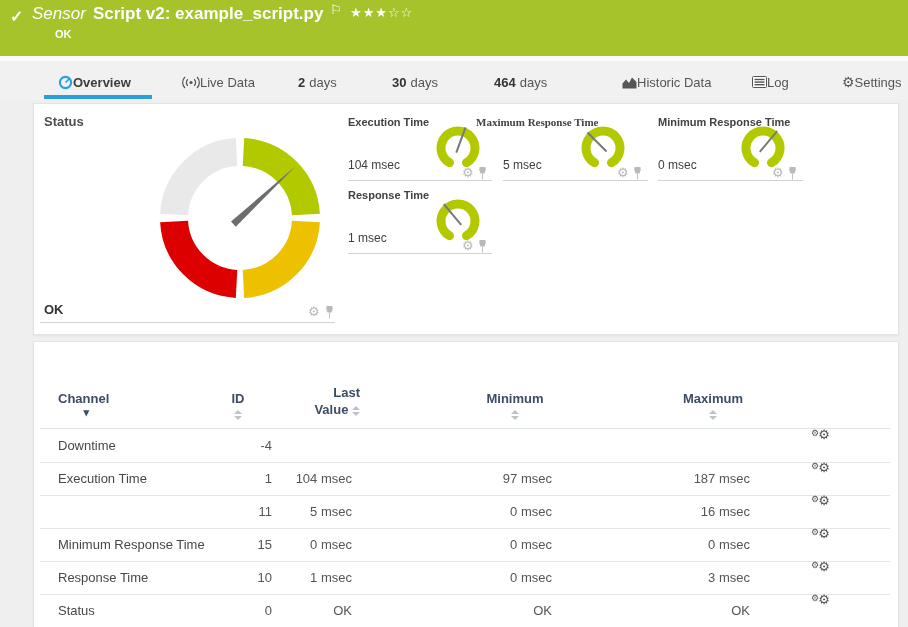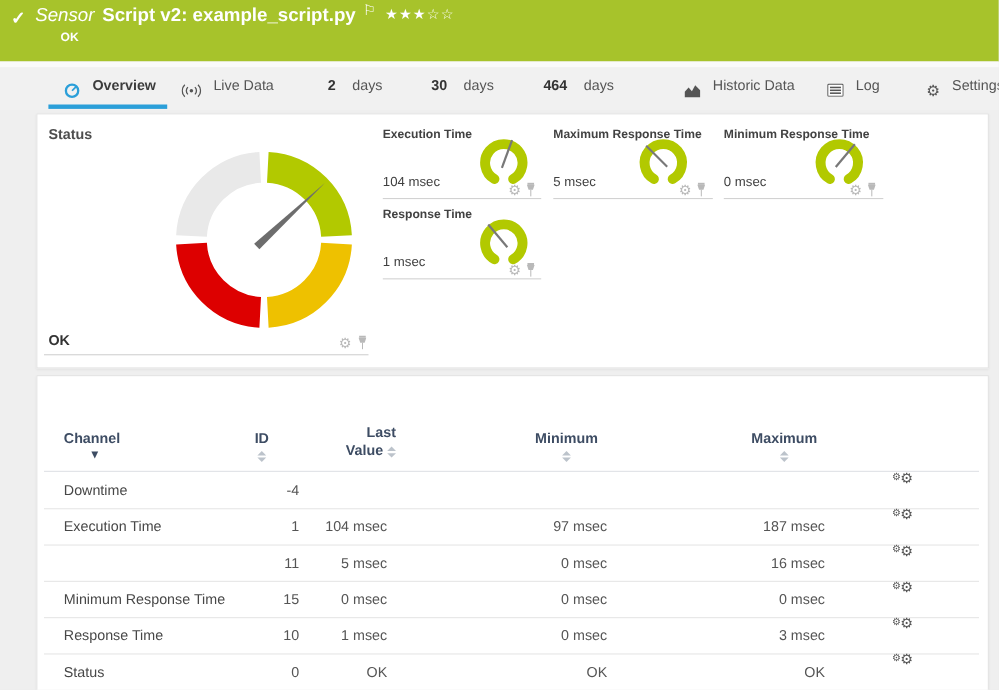--- a/index.html
+++ b/index.html
@@ -12,21 +12,21 @@
   .hdr-line1{position:absolute;left:32px;top:4px;font-size:17px;white-space:nowrap;}
   .hdr-type{font-style:italic;font-weight:400;margin-right:7px;}
   .hdr-title{font-weight:bold;}
   .hdr-flag{position:absolute;left:330px;top:2px;font-size:13px;}
   .hdr-stars{position:absolute;left:350px;top:5px;font-size:13px;letter-spacing:1px;white-space:nowrap;}
   .hdr-ok{position:absolute;left:55px;top:28px;font-size:11px;font-weight:bold;}
 
   
   .tabstrip{position:absolute;left:0;top:56px;width:908px;height:44px;background:#f1f1f1;}
   .tabstrip .topband{position:absolute;left:0;top:0;width:100%;height:5px;background:#fafafa;}
-  .tab{position:absolute;top:70px;height:24px;display:inline-flex;gap:11px;
+  .tab{position:absolute;top:70px;height:24px;display:inline-flex;align-items:center;gap:0;
        font-size:13px;color:#555;cursor:pointer;white-space:nowrap;}
   .tab .num{font-weight:bold;color:#333;margin-right:4px;}
   .tab.active .lbl{font-weight:bold;color:#3c3c3c;}
   .tab-underline{position:absolute;left:44px;top:95px;width:108px;height:4px;background:#2b9fd9;}
   .ticon{display:inline-flex;align-items:center;}
   .gear-glyph{font-size:14px;color:#555;line-height:1;}
 
   
   .card{position:absolute;background:#fff;border:1px solid #e3e3e3;box-shadow:0 1px 2px rgba(0,0,0,.05);}
   #card-overview{left:33px;top:103px;width:864px;height:230px;}
@@ -89,21 +89,21 @@
     <span class="ticon">
       <svg width="15" height="15" viewBox="0 0 15 15">
           <circle cx="7.5" cy="7.5" r="5.6" fill="none" stroke="#2b9fd9" stroke-width="2.1"></circle>
           <line x1="7.5" y1="7.5" x2="11" y2="4" stroke="#2b9fd9" stroke-width="1.6"></line>
         </svg>
     </span>
     <span class="lbl">Overview</span>
   </div>
   <div class="tab-underline" style="background-color: rgb(43, 159, 217);"></div>
 
-  <div class="tab" style="left:165px;">
+  <div class="tab" style="left:182px;">
     <span class="ticon">
       <svg width="18" height="13" viewBox="0 0 18 13">
           <circle cx="9" cy="6.5" r="1.6" fill="#555"></circle>
           <path d="M5.8 3.2 A4.6 4.6 0 0 0 5.8 9.8" fill="none" stroke="#555" stroke-width="1.2"></path>
           <path d="M3 1 A7.6 7.6 0 0 0 3 12" fill="none" stroke="#555" stroke-width="1.2"></path>
           <path d="M12.2 3.2 A4.6 4.6 0 0 1 12.2 9.8" fill="none" stroke="#555" stroke-width="1.2"></path>
           <path d="M15 1 A7.6 7.6 0 0 1 15 12" fill="none" stroke="#555" stroke-width="1.2"></path>
         </svg>
     </span>
     <span class="lbl">Live Data</span>
@@ -180,21 +180,21 @@
   <span class="foot-gear" style="left:462px;top:166px;">⚙</span>
   <span class="foot-pin" style="left:478px;top:166px;">
     <svg width="9" height="13" viewBox="0 0 9 13">
         <rect x="1.5" y="0" width="6" height="2" fill="#b9b9b9"></rect>
         <polygon points="1,2 8,2 6.5,6.5 2.5,6.5" fill="#b9b9b9"></polygon>
         <rect x="4.1" y="6.5" width="0.9" height="6" fill="#b9b9b9"></rect>
       </svg>
   </span>
   <div class="underline" style="left:348px;top:180px;width:144px;"></div>
 
-  <div class="mini-title" style="left:503px;top:116px;">Maximum Response Time</div>
+  <div class="mini-title" style="left:476px;top:116px;font-family:Liberation Serif, serif;">Maximum Response Time</div>
   <svg class="mini-svg" style="left:577px;top:122px;" width="52" height="52" viewBox="-26 -26 52 52">
     <path d="M -8.5 14.72 A 17 17 0 1 1 8.5 14.72" fill="none" stroke="#b2c900" stroke-width="9" stroke-linecap="round"></path>
     <line x1="0" y1="5" x2="0" y2="-22" stroke="#787878" stroke-width="2" transform="rotate(-45)"></line>
   </svg>
   <div class="mini-value" style="left:503px;top:158px;">5 msec</div>
   <span class="foot-gear" style="left:617px;top:166px;">⚙</span>
   <span class="foot-pin" style="left:633px;top:166px;">
     <svg width="9" height="13" viewBox="0 0 9 13">
         <rect x="1.5" y="0" width="6" height="2" fill="#b9b9b9"></rect>
         <polygon points="1,2 8,2 6.5,6.5 2.5,6.5" fill="#b9b9b9"></polygon>

